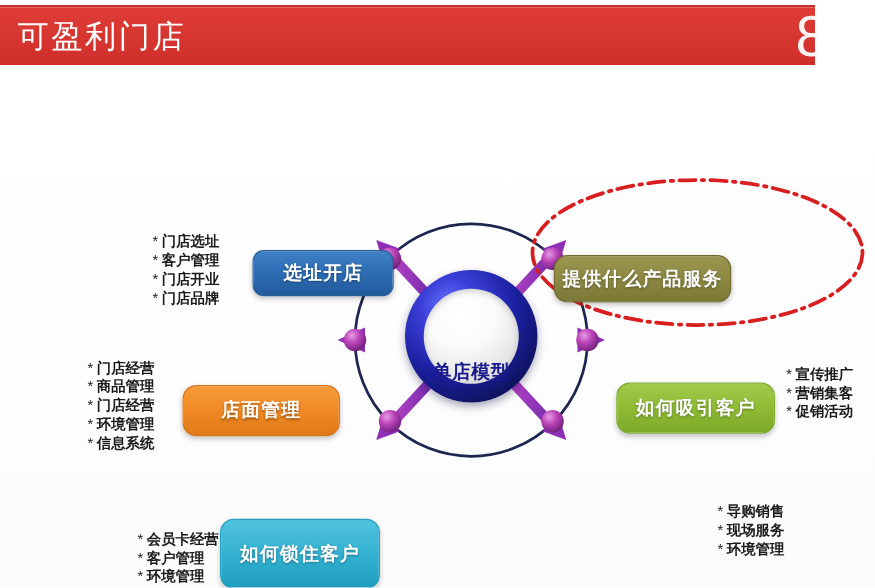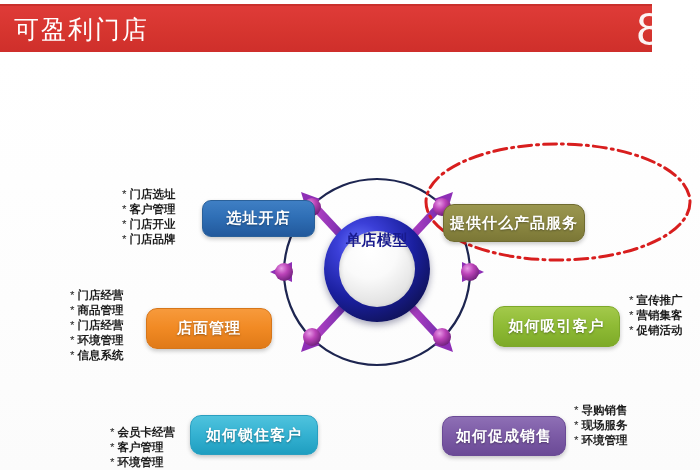--- a/index.html
+++ b/index.html
@@ -83,21 +83,21 @@
     display: flex;
     align-items: center;
     justify-content: center;
   }
   .hub-inner {
     width: 76px;
     height: 76px;
     border-radius: 50%;
     background: radial-gradient(circle at 40% 26%, #ffffff 0%, #fafafa 38%, #e4e4e4 72%, #cfcfcf 100%);
     display: flex;
-    align-items: flex-start;
+    align-items: flex-end;
     justify-content: center;
     box-shadow: inset 0 2px 5px rgba(0,0,0,.18);
   }
   .hub-label {
     color: #181a8d;
     font-size: 15px;
     font-weight: bold;
     letter-spacing: .5px;
     white-space: nowrap;
   }
@@ -134,21 +134,21 @@
     border: 1px solid #d6761a;
     border-radius: 11px;
   }
   .pill.green {
     left: 493px; top: 250px; width: 127px; height: 41px;
     background: linear-gradient(180deg,#a3c94b 0%, #8fbb35 48%, #7daa28 100%);
     border: 1px solid #7da82a;
     border-radius: 11px;
   }
   .pill.cyan {
-    left: 190px; top: 359px; width: 128px; height: 40px;
+    left: 176px; top: 359px; width: 128px; height: 56px;
     background: linear-gradient(180deg,#4fc3dd 0%, #35b2d2 48%, #1f9ec0 100%);
     border: 1px solid #2a9fc0;
     border-radius: 11px;
   }
   .pill.purple {
     left: 442px; top: 360px; width: 124px; height: 40px;
     background: linear-gradient(180deg,#8e6fb5 0%, #7c5ba6 48%, #6b4a96 100%);
     border: 1px solid #6a4a95;
     border-radius: 11px;
   }
@@ -245,21 +245,20 @@
       <div class="hub-inner">
         <span class="hub-label">单店模型</span>
       </div>
     </div>
 
     <div class="pill blue">选址开店</div>
     <div class="pill olive">提供什么产品服务</div>
     <div class="pill orange">店面管理</div>
     <div class="pill green">如何吸引客户</div>
     <div class="pill cyan">如何锁住客户</div>
-    <div class="pill purple">如何促成销售</div>
 
     <div class="bullets bl-topleft">
         <span class="b-row"><span class="b-star b-light">*</span><span>门店选址</span></span>
         <span class="b-row"><span class="b-star b-light">*</span><span>客户管理</span></span>
         <span class="b-row"><span class="b-star b-light">*</span><span>门店开业</span></span>
         <span class="b-row"><span class="b-star b-light">*</span><span>门店品牌</span></span>
       </div>
     <div class="bullets bl-left">
         <span class="b-row"><span class="b-star b-light">*</span><span>门店经营</span></span>
         <span class="b-row"><span class="b-star b-light">*</span><span>商品管理</span></span>

